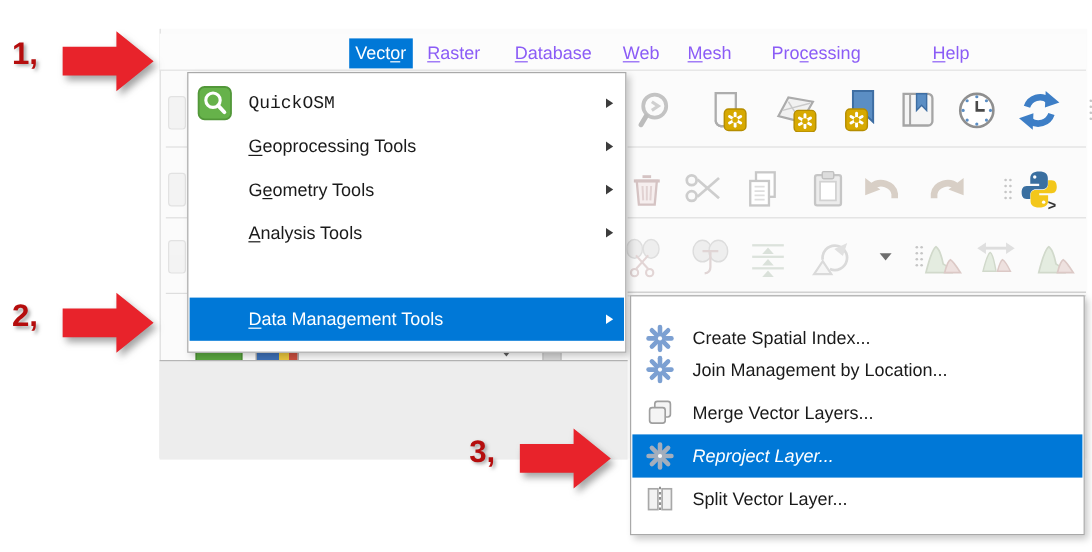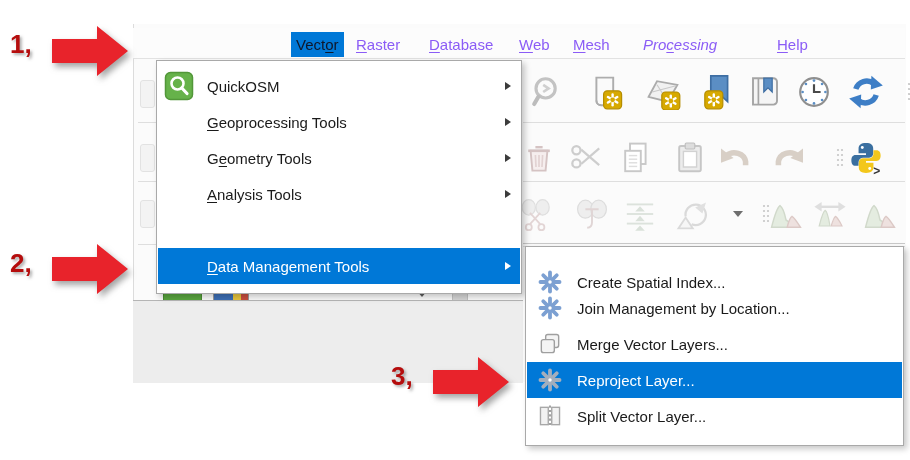--- a/index.html
+++ b/index.html
@@ -15,21 +15,21 @@
     background:#fbfbfb;border-left:1px solid #dcdcdc;z-index:1;
   }
   .menu-bar{
     position:absolute;left:133px;top:28px;width:772px;height:30px;
     background:#fcfcfc;border-bottom:1px solid #e2e2e2;z-index:2;
   }
   .mb-item{
     position:absolute;top:4px;height:25px;line-height:25px;
     padding:0 5px;font-size:15px;color:#8b5cf6;cursor:default;white-space:nowrap;
   }
-  .mb-item.sel{background:#0078d7;color:#0f172a;}
+  .mb-item.sel{background:#0078d7;color:#ffffff;}
   .mn{text-decoration:underline;text-underline-offset:2px;}
   .hline{position:absolute;height:1px;background:#dedede;z-index:2;}
   .hline.dark{background:#c9c9c9;}
   .canvas-area{
     position:absolute;left:133px;top:300px;width:390px;height:82px;
     background:#ededed;border-top:1px solid #b5b5b5;z-index:2;
   }
   
   .left-strip{position:absolute;left:138px;top:60px;width:18px;height:240px;z-index:2;overflow:hidden;}
   .strip-frag{position:absolute;left:2px;width:13px;height:26px;border:1.5px solid #d8d8d8;border-radius:3px;background:#f1f1f1;opacity:.7;}
@@ -79,21 +79,21 @@
 <body>
 
 <div class="app-region"></div>
 
 <div class="menu-bar">
     <div class="mb-item sel" style="left: 158px;">Vect<span class="mn">o</span>r</div>
     <div class="mb-item" style="left: 218px;"><span class="mn">R</span>aster</div>
     <div class="mb-item" style="left: 291px;"><span class="mn">D</span>atabase</div>
     <div class="mb-item" style="left: 381px;"><span class="mn">W</span>eb</div>
     <div class="mb-item" style="left: 435px;"><span class="mn">M</span>esh</div>
-    <div class="mb-item" style="left: 505px; font-style: italic;">Pro<span class="mn">c</span>essing</div>
+    <div class="mb-item" style="left: 505px;">Pro<span class="mn">c</span>essing</div>
     <div class="mb-item" style="left: 639px;"><span class="mn">H</span>elp</div>
   </div>
 
 <div class="hline" style="left:523px;top:122px;width:382px;"></div>
 <div class="hline" style="left:523px;top:181px;width:382px;"></div>
 <div class="hline dark" style="left:523px;top:243px;width:382px;"></div>
 <div class="hline" style="left:523px;top:246px;width:382px;"></div>
 
 <div class="left-strip">
   <div class="strip-frag" style="top:20px;"></div>
@@ -362,21 +362,21 @@
   </div>
 
 <div class="frag frag-green"></div>
 <div class="frag frag-multi"></div>
 <div class="frag frag-caret"></div>
 <div class="frag frag-gray"></div>
 
 <div class="canvas-area"></div>
 
 <div id="vector-menu" class="popup-menu">
-    <div class="menu-item" style="top: 7px;">
+    <div class="menu-item" style="top: 7px; font-family: Liberation Mono, monospace;">
       <span class="mi-icon">
         <svg viewBox="0 0 30 30">
           <rect x="1.5" y="1.5" width="27" height="27" rx="5" fill="#66b24a" stroke="#529739" stroke-width="1.5"></rect>
           <circle cx="13.5" cy="12.5" r="6" fill="none" stroke="#fff" stroke-width="2.6"></circle>
           <line x1="17.8" y1="17" x2="23" y2="22.5" stroke="#fff" stroke-width="3.2" stroke-linecap="round"></line>
         </svg>
       </span>
       <span class="mi-label">QuickOSM</span>
       <span class="sub-arrow"></span>
     </div>
@@ -443,21 +443,21 @@
     </div>
     <div class="menu-item" style="top: 79px;">
       <span class="mi-icon">
         <svg viewBox="0 0 30 30">
           <rect x="10" y="4" width="15" height="15" rx="2.5" fill="#f4f4f4" stroke="#9f9f9f" stroke-width="1.6"></rect>
           <rect x="5" y="10" width="15" height="15" rx="2.5" fill="#f4f4f4" stroke="#9f9f9f" stroke-width="1.6"></rect>
         </svg>
       </span>
       <span class="mi-label">Merge Vector Layers...</span>
     </div>
-    <div class="menu-item sel" style="top: 115px;">
+    <div class="menu-item sel" style="top: 115px; font-style: italic;">
       <span class="mi-icon">
         <svg viewBox="0 0 30 30">
           <g stroke="#a3aebd" stroke-width="4.4" stroke-linecap="round">
             <line x1="19" y1="15" x2="26" y2="15"></line>
             <line x1="17.8" y1="17.8" x2="22.8" y2="22.8"></line>
             <line x1="15" y1="19" x2="15" y2="26"></line>
             <line x1="12.2" y1="17.8" x2="7.2" y2="22.8"></line>
             <line x1="11" y1="15" x2="4" y2="15"></line>
             <line x1="12.2" y1="12.2" x2="7.2" y2="7.2"></line>
             <line x1="15" y1="11" x2="15" y2="4"></line>

